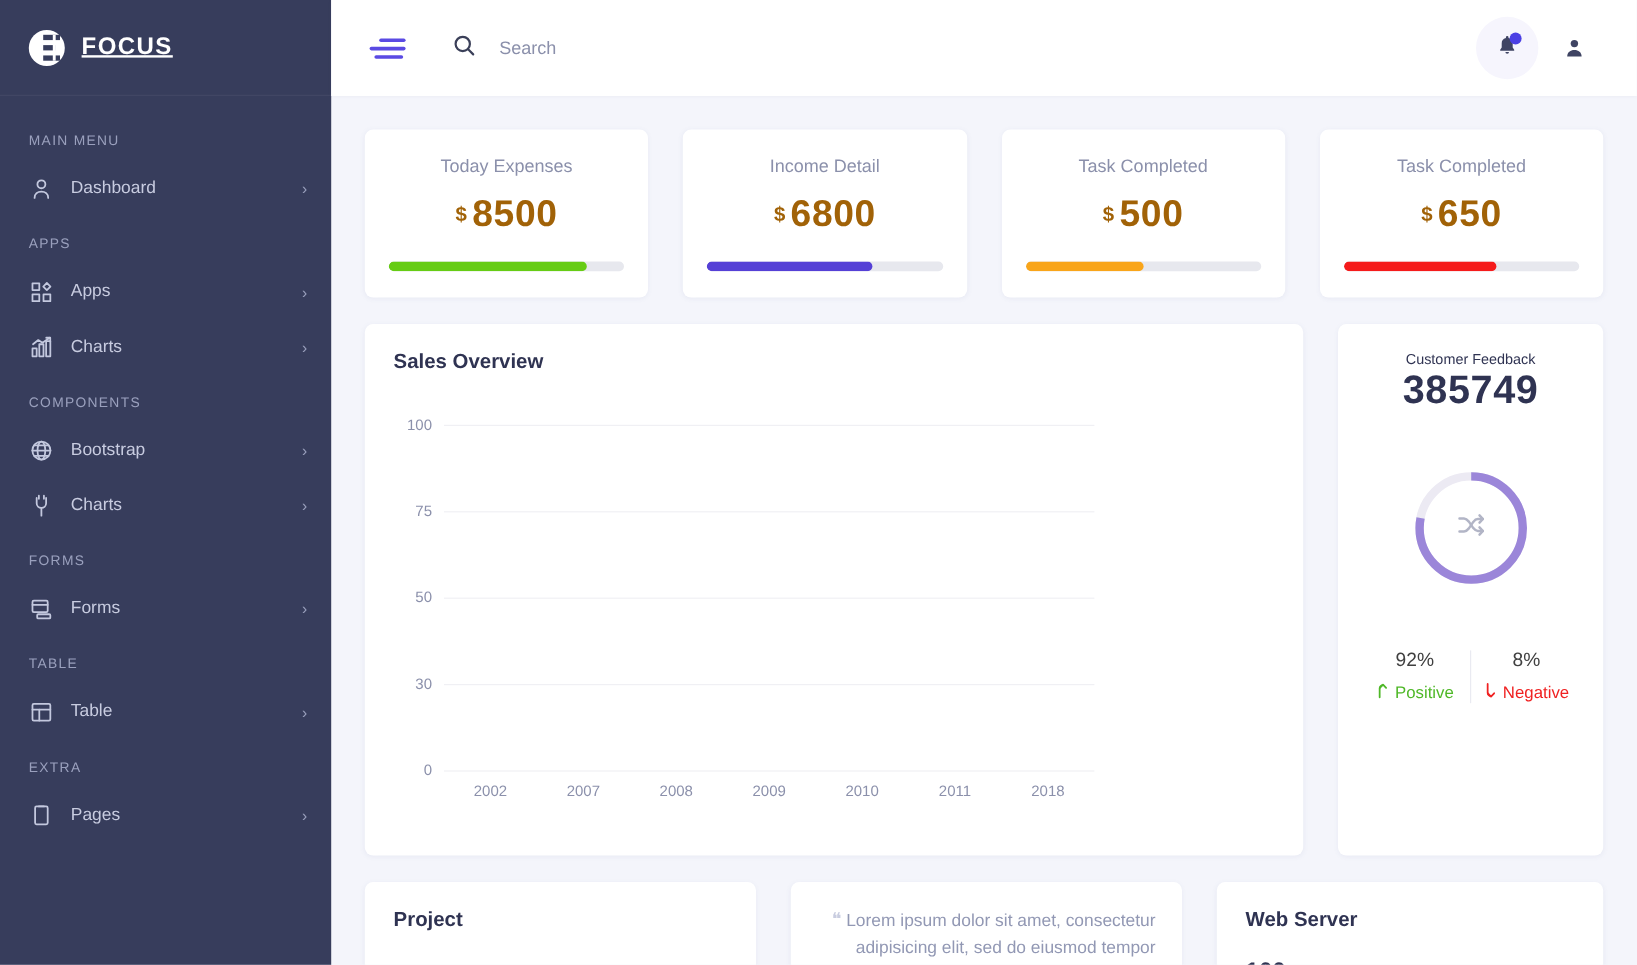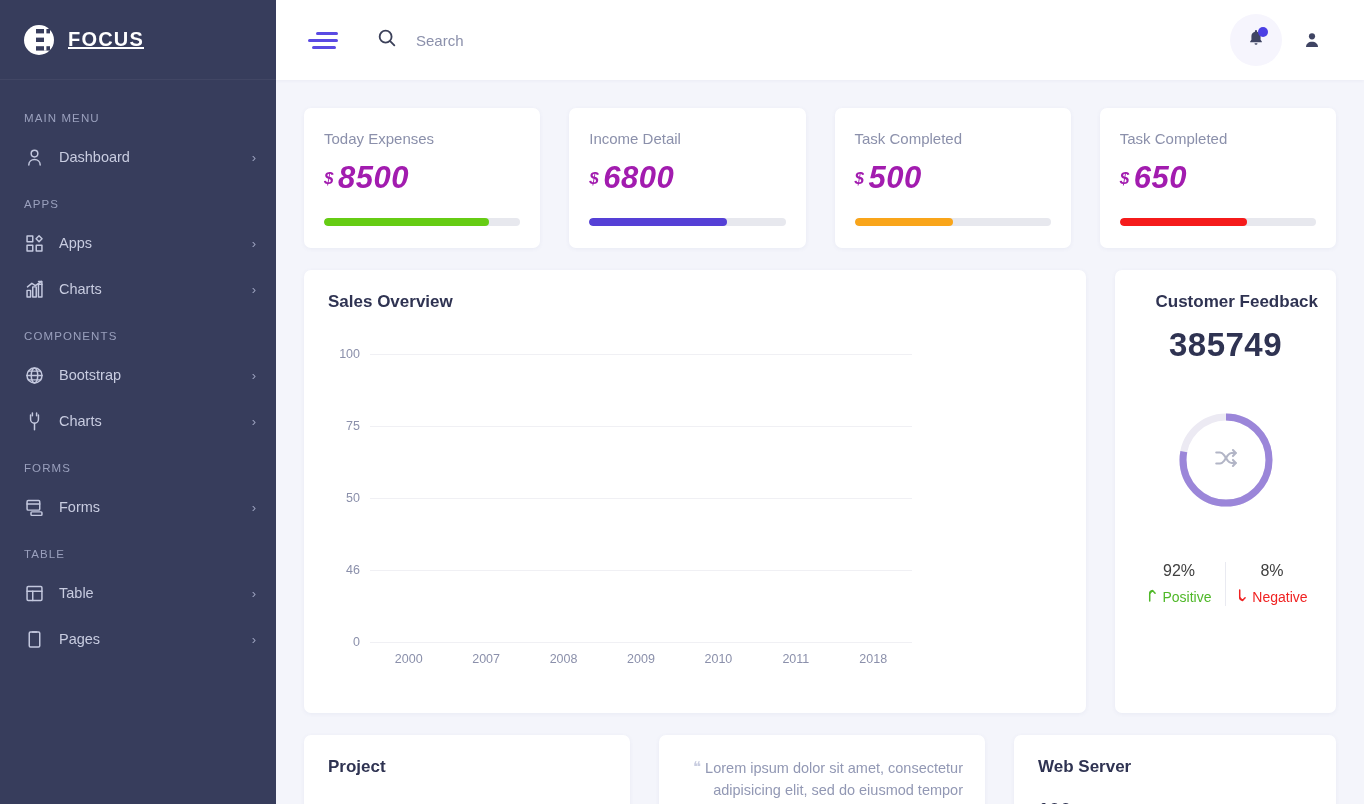--- a/index.html
+++ b/index.html
@@ -82,23 +82,23 @@
     position:absolute; left:276px; top:80px; width:1088px; height:724px;
     padding:28px; overflow:hidden;
   }
   .card{
     background:#ffffff; border-radius:7px;
     box-shadow:0 1px 4px rgba(90,100,150,.07);
   }
 
   
   .stat-row{ display:flex; gap:29px; }
-  .stat-card{ flex:1 1 0; height:140px; padding:22px 20px 20px; }
+  .stat-card{ flex:1 1 0; height:140px; padding:22px 20px 20px; text-align:center; }
   .stat-title{ font-size:15px; color:#8b90ab; font-weight:400; }
-  .stat-value{ margin-top:13px; color:#a21caf;font-style:italic; }
+  .stat-value{ margin-top:13px; color:#a16207; }
   .stat-cur{ font-size:17px; font-weight:bold; vertical-align:4px; }
   .stat-num{ font-size:31px; font-weight:bold; letter-spacing:.5px; }
   .bar-track{
     height:8px; background:#e7e8ee; border-radius:5px; margin-top:22px;
     overflow:hidden;
   }
   .bar-fill{ height:8px; border-radius:5px; }
 
   
   .row2{ display:flex; gap:29px; margin-top:22px; }
@@ -120,22 +120,22 @@
   .grp{ flex:1 1 0; display:flex; align-items:flex-end; justify-content:center; gap:4px; }
   .bar{ width:28px; }
   .bar.dark{ background:#343a5a; }
   .bar.blue{ background:#5a73f5; }
   .xaxis{
     position:absolute; left:42px; right:46px; bottom:16px; display:flex;
   }
   .xtick{ flex:1 1 0; text-align:center; font-size:12.5px; color:#8b90ab; }
 
   
-  .fb-title{ font-size:17px; font-weight:bold; color:#2f3352;text-align:right; }
-  .fb-count{ font-size:33px; font-weight:bold; color:#2f3352; margin-top:14px; letter-spacing:.5px; }
+  .fb-title{ font-size:12px; font-weight:normal; color:#2f3352; }
+  .fb-count{ font-size:33px; font-weight:bold; color:#2f3352; letter-spacing:.5px; }
   .donut-wrap{ margin-top:46px; display:flex; justify-content:center; position:relative; }
   .donut-icon{
     position:absolute; left:50%; top:50%; transform:translate(-50%,-50%);
     color:#b2b5c6;
   }
   .fb-stats{ display:flex; margin-top:52px; }
   .fb-col{ flex:1 1 0; }
   .fb-col.sep{ border-left:1px solid #e9eaf1; }
   .fb-pct{ font-size:16px; color:#404040; }
   .fb-lab{ margin-top:8px; font-size:14px; display:flex; align-items:center; justify-content:center; gap:3px; }
@@ -248,20 +248,21 @@
         <span class="ico">
           <svg width="21" height="21" viewBox="0 0 24 24" fill="none" stroke="#c3c8de" stroke-width="1.7" stroke-linecap="round" stroke-linejoin="round">
             <rect x="3.5" y="4" width="17" height="16" rx="1.3"></rect>
             <line x1="3.5" y1="9.5" x2="20.5" y2="9.5"></line>
             <line x1="10" y1="9.5" x2="10" y2="20"></line>
           </svg>
         </span>
         <span class="lbl">Table</span>
         <span class="chev">›</span>
       </div>
+      <div class="nav-heading">EXTRA</div>
       <div class="nav-item">
         <span class="ico">
           <svg width="21" height="21" viewBox="0 0 24 24" fill="none" stroke="#c3c8de" stroke-width="1.7" stroke-linecap="round" stroke-linejoin="round">
             <rect x="6" y="3.5" width="12" height="17" rx="1.4"></rect>
             <line x1="9.6" y1="3.5" x2="14.4" y2="3.5"></line>
           </svg>
         </span>
         <span class="lbl">Pages</span>
         <span class="chev">›</span>
       </div>
@@ -338,21 +339,21 @@
   <div class="row2">
 
     <div class="card sales-card">
       <div class="card-title">Sales Overview</div>
       <div class="chart">
         <div class="plot" id="plot">
             <div class="gridline" style="top: 100%;">
               <span class="ytick">0</span>
             </div>
             <div class="gridline" style="top: 75%;">
-              <span class="ytick">46</span>
+              <span class="ytick">30</span>
             </div>
             <div class="gridline" style="top: 50%;">
               <span class="ytick">50</span>
             </div>
             <div class="gridline" style="top: 25%;">
               <span class="ytick">75</span>
             </div>
             <div class="gridline" style="top: 0%;">
               <span class="ytick">100</span>
             </div>
@@ -381,21 +382,21 @@
                 <div class="bar dark" style="height:75%;background:#343a5a"></div>
                 <div class="bar blue" style="height:65%;background:#5a73f5"></div>
               </div>
               <div class="grp">
                 <div class="bar dark" style="height:100%;background:#343a5a"></div>
                 <div class="bar blue" style="height:90%;background:#5a73f5"></div>
               </div>
             </div>
           </div>
         <div class="xaxis" id="xaxis">
-            <div class="xtick">2000</div>
+            <div class="xtick">2002</div>
             <div class="xtick">2007</div>
             <div class="xtick">2008</div>
             <div class="xtick">2009</div>
             <div class="xtick">2010</div>
             <div class="xtick">2011</div>
             <div class="xtick">2018</div>
           </div>
       </div>
     </div>
 

